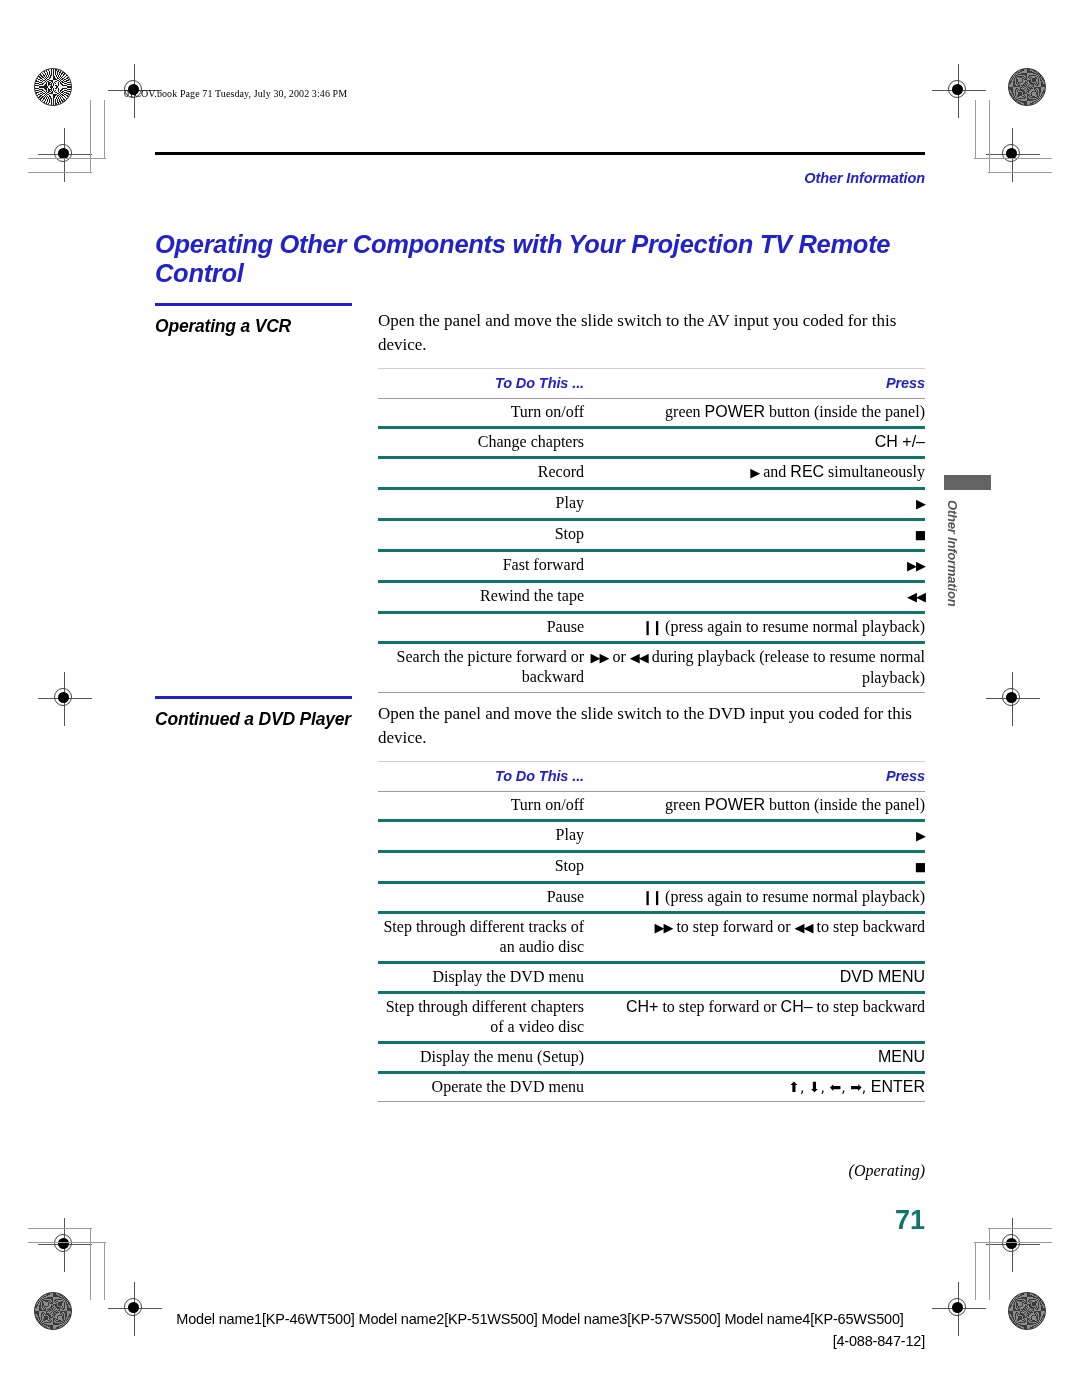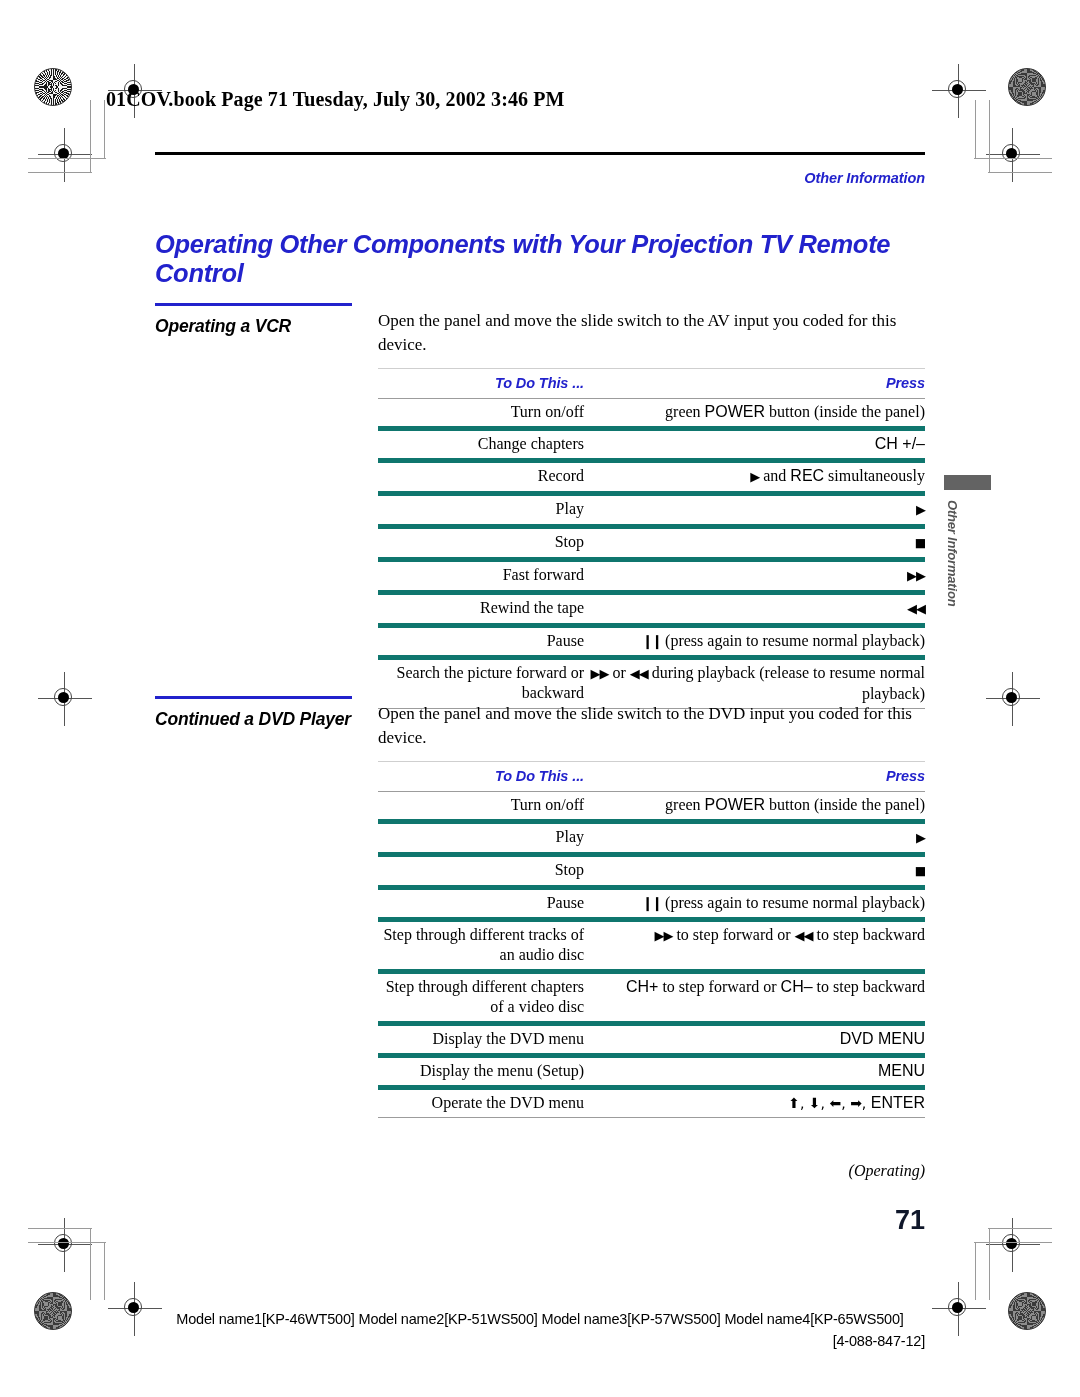--- a/index.html
+++ b/index.html
@@ -78,26 +78,25 @@
   }
   .crop-corner i {
     position: absolute;
     background: #9a9a9a;
     display: block;
   }
 
   
   .file-info {
     position: absolute;
-    left: 106px;
+    left: 124px;
     top: 88px;
-    font-size: 20px;
+    font-size: 10px;
     letter-spacing: 0.1px;
     white-space: nowrap;
-    font-weight: bold;
   }
   .top-rule {
     position: absolute;
     left: 155px;
     top: 152px;
     width: 770px;
     height: 3px;
     background: #000;
   }
   .running-head {
@@ -183,21 +182,21 @@
     font-weight: bold;
     font-size: 14.5px;
     color: #2222cc;
     padding-top: 4px;
     padding-bottom: 5px;
     letter-spacing: -0.1px;
     border-top: 1px solid #cfcfcf;
     border-bottom: 1px solid #9c9c9c;
   }
   table.cmd td {
-    border-bottom: 5px solid #0f766e;
+    border-bottom: 3px solid #0f766e;
   }
   table.cmd tr:last-child td {
     border-bottom: 1px solid #9c9c9c;
   }
   col.c1 { width: 206px; }
   col.c2 { width: 341px; }
   .btn {
     font-family: "Liberation Sans", sans-serif;
     font-style: normal;
     font-weight: normal;
@@ -244,21 +243,21 @@
     font-size: 16px;
     font-style: italic;
   }
   .page-no {
     position: absolute;
     right: 155px;
     top: 1205px;
     font-family: "Liberation Sans", sans-serif;
     font-weight: bold;
     font-size: 27px;
-    color: #0f172a;
+    color: #0f766e;
   }
   .model-line {
     position: absolute;
     left: 0;
     top: 1311px;
     width: 1080px;
     text-align: center;
     font-family: "Liberation Sans", sans-serif;
     font-size: 14.5px;
     letter-spacing: -0.2px;
@@ -461,26 +460,26 @@
         </tr>
         <tr>
           <td>Pause</td>
           <td><span class="glyph pause">❙❙</span><span> (press again to resume normal playback)</span></td>
         </tr>
         <tr>
           <td>Step through different tracks of an audio disc</td>
           <td><span class="glyph">▶▶</span><span> to step forward or </span><span class="glyph">◀◀</span><span> to step backward</span></td>
         </tr>
         <tr>
+          <td>Display the DVD menu</td>
+          <td><span class="btn">DVD MENU</span></td>
+        </tr>
+        <tr>
           <td>Step through different chapters of a video disc</td>
           <td><span class="btn">CH+</span><span> to step forward or </span><span class="btn">CH–</span><span> to step backward</span></td>
-        </tr>
-        <tr>
-          <td>Display the DVD menu</td>
-          <td><span class="btn">DVD MENU</span></td>
         </tr>
         <tr>
           <td>Display the menu (Setup)</td>
           <td><span class="btn">MENU</span></td>
         </tr>
         <tr>
           <td>Operate the DVD menu</td>
           <td><span class="glyph arrow">⬆, ⬇, ⬅, ➡, </span><span class="btn">ENTER</span></td>
         </tr>
       </tbody>

